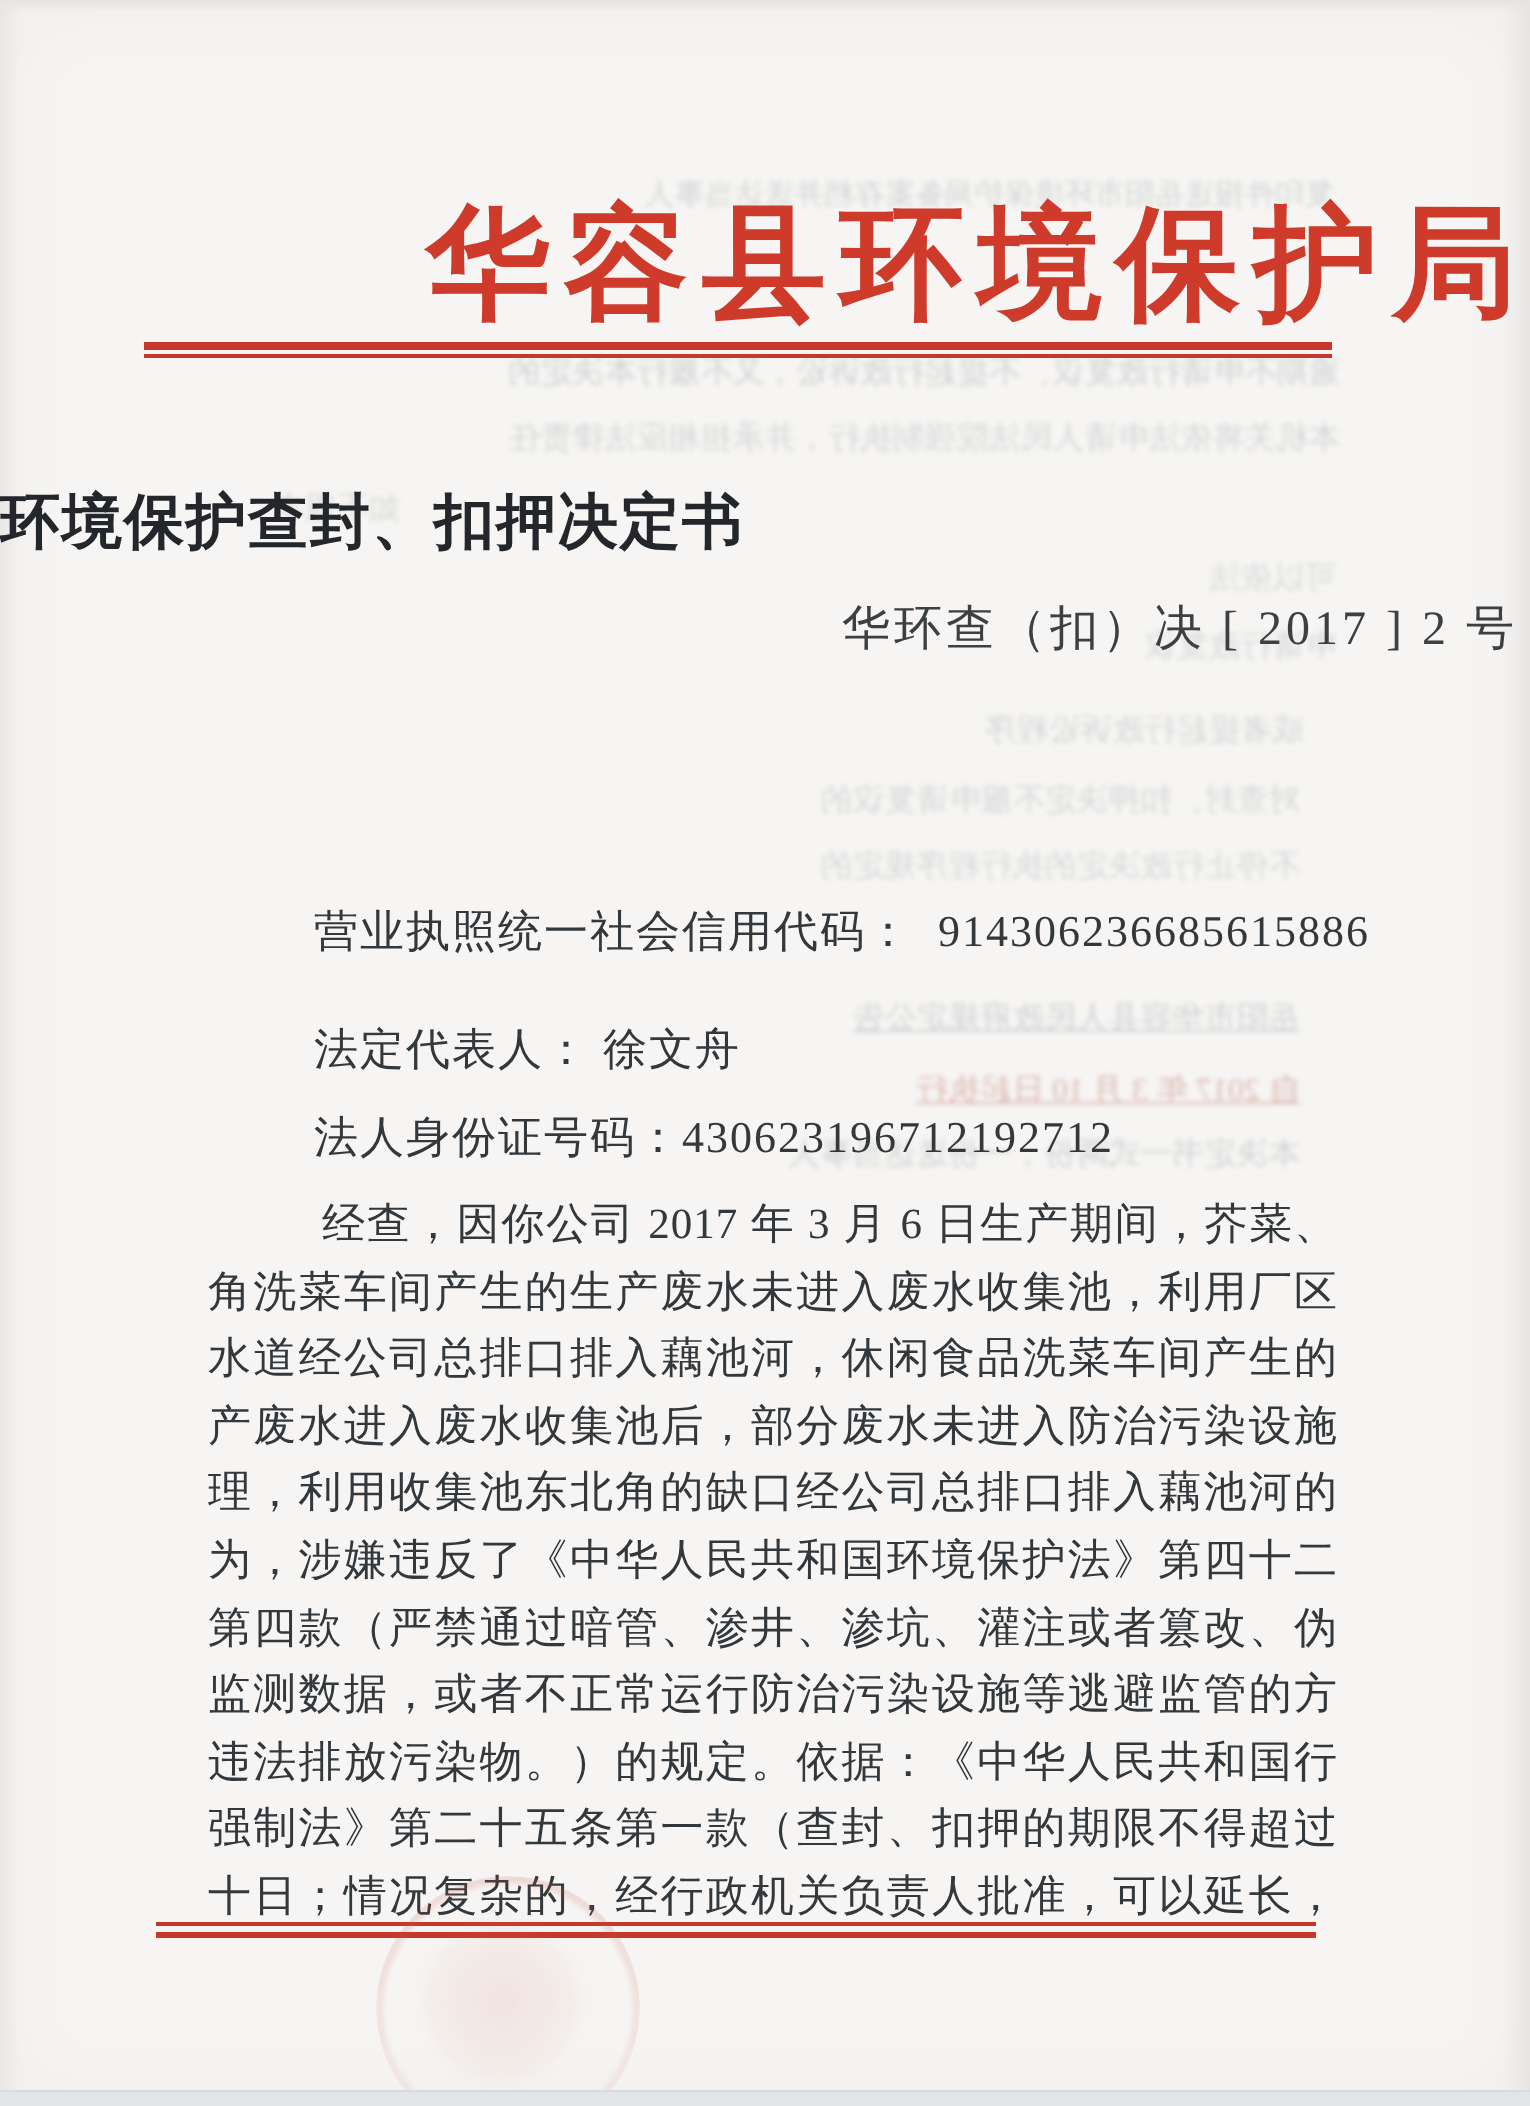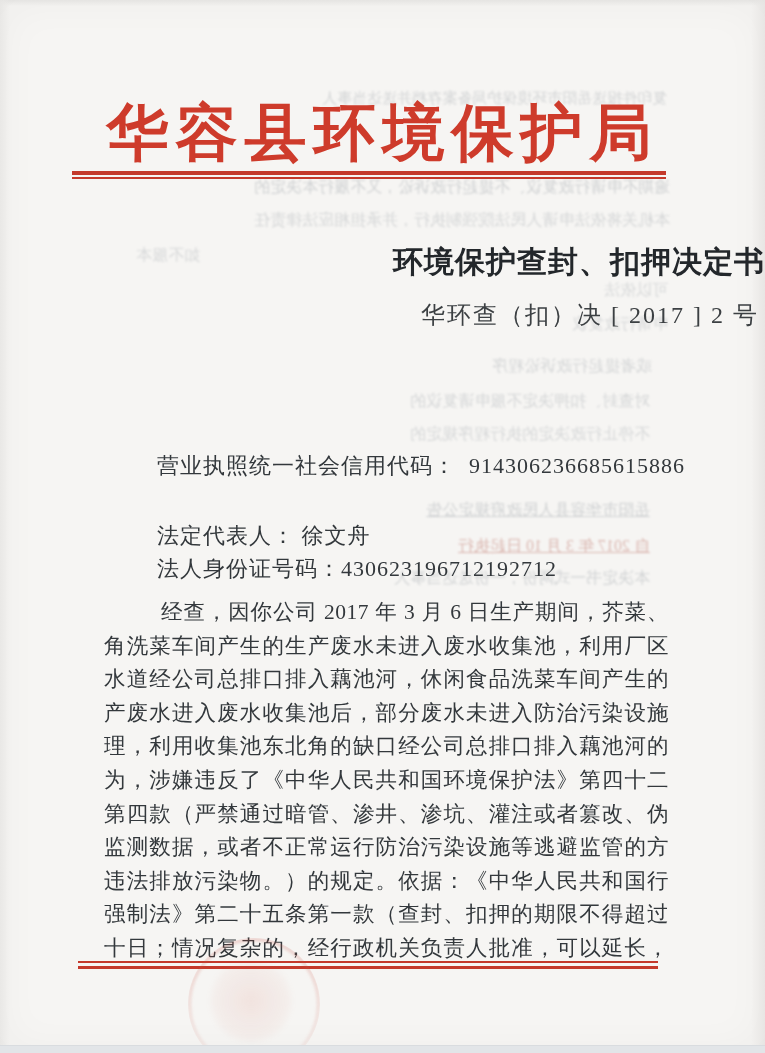--- a/index.html
+++ b/index.html
@@ -17,35 +17,35 @@
       #f6f5f3;
     box-shadow:inset 0 0 45px rgba(60,60,60,0.04);
   }
   .bottom-edge{
     position:absolute;left:0;bottom:0;width:765px;height:7px;
     background:#e2e5e8;border-top:1px solid #d9dcdf;
   }
   
   .agency{
     position:absolute;left:0;top:98px;width:765px;
-    text-align:center;
+    text-align:right;
     font-family:"Liberation Serif","DejaVu Serif",serif;
     font-weight:700;
     font-size:62px;line-height:70px;
     letter-spacing:7px;
     color:#ce3b2b;
     white-space:nowrap;
   }
   .rule-top{position:absolute;left:72px;top:171px;width:594px;}
   .rule-top .r1{height:3.5px;background:#c4392b;}
   .rule-top .r2{height:2px;background:#c4392b;margin-top:2px;}
   
   .doc-title{
     position:absolute;left:0;top:245px;width:765px;
-    text-align:right;
+    text-align:left;
     font-family:"DejaVu Sans","Liberation Sans",sans-serif;
     font-weight:700;
     font-size:30px;line-height:34px;
     letter-spacing:1px;
     color:#23272b;
     white-space:nowrap;
   }
   .doc-number{
     position:absolute;left:0;top:303px;width:759px;
     text-align:right;
@@ -60,21 +60,21 @@
     font-size:22px;line-height:26px;letter-spacing:1px;
     color:#33383c;white-space:pre-wrap;
   }
   .field{
     position:absolute;left:157px;
     font-size:22px;line-height:26px;letter-spacing:1px;
     color:#33383c;white-space:pre-wrap;
   }
   .f0{top:403px;}
   .f1{top:453px;}
-  .f2{top:523px;}
+  .f2{top:512px;}
   .f3{top:556px;}
   
   .body-para{
     position:absolute;left:104px;top:596px;width:565px;
     color:#33383c;
   }
   .bl{
     font-size:21.5px;line-height:33.6px;
     letter-spacing:0.5px;
     text-align:justify;text-align-last:justify;

